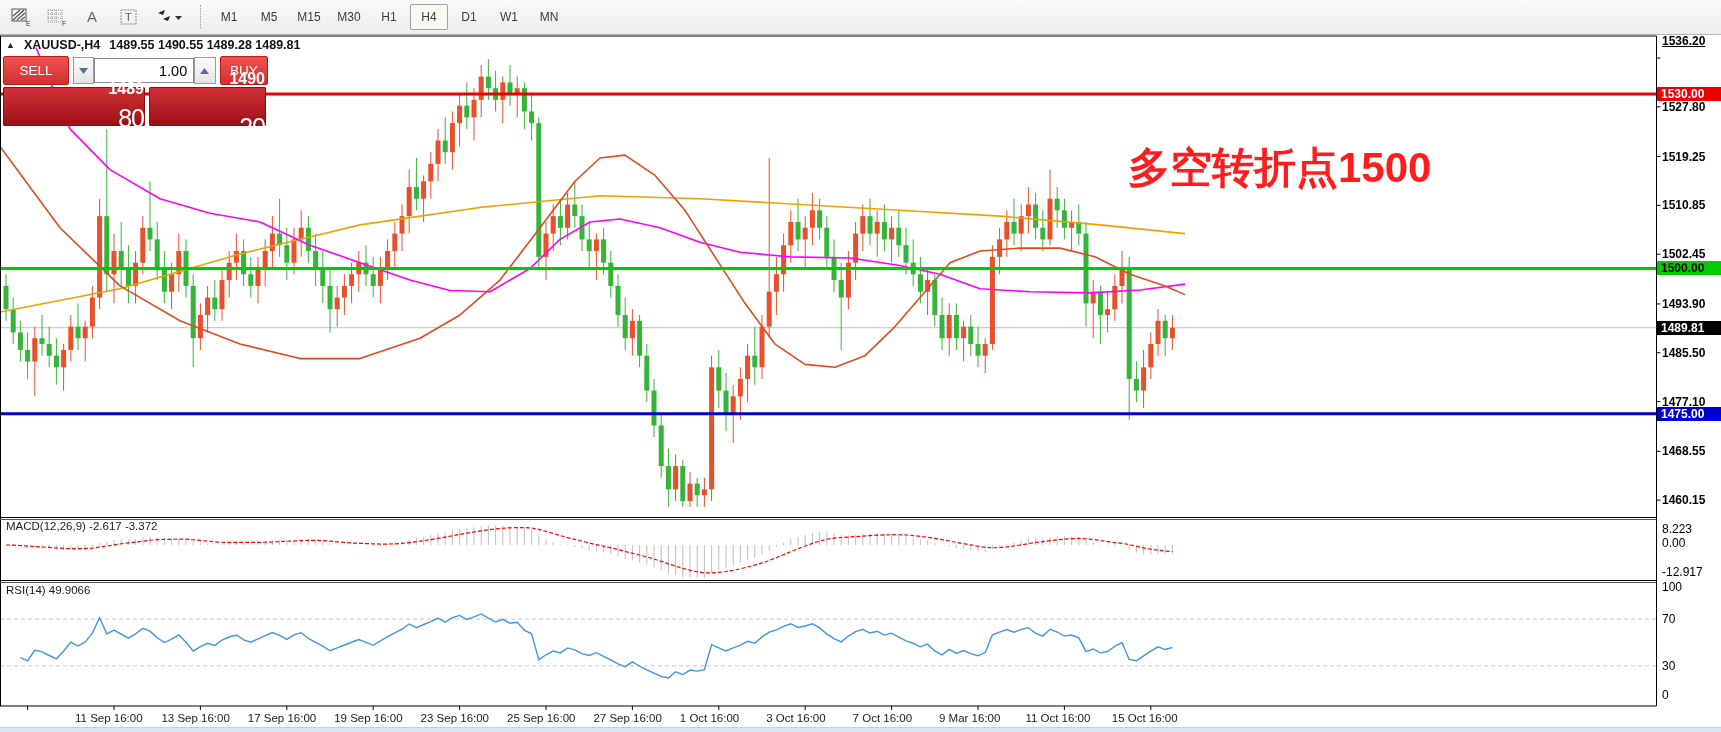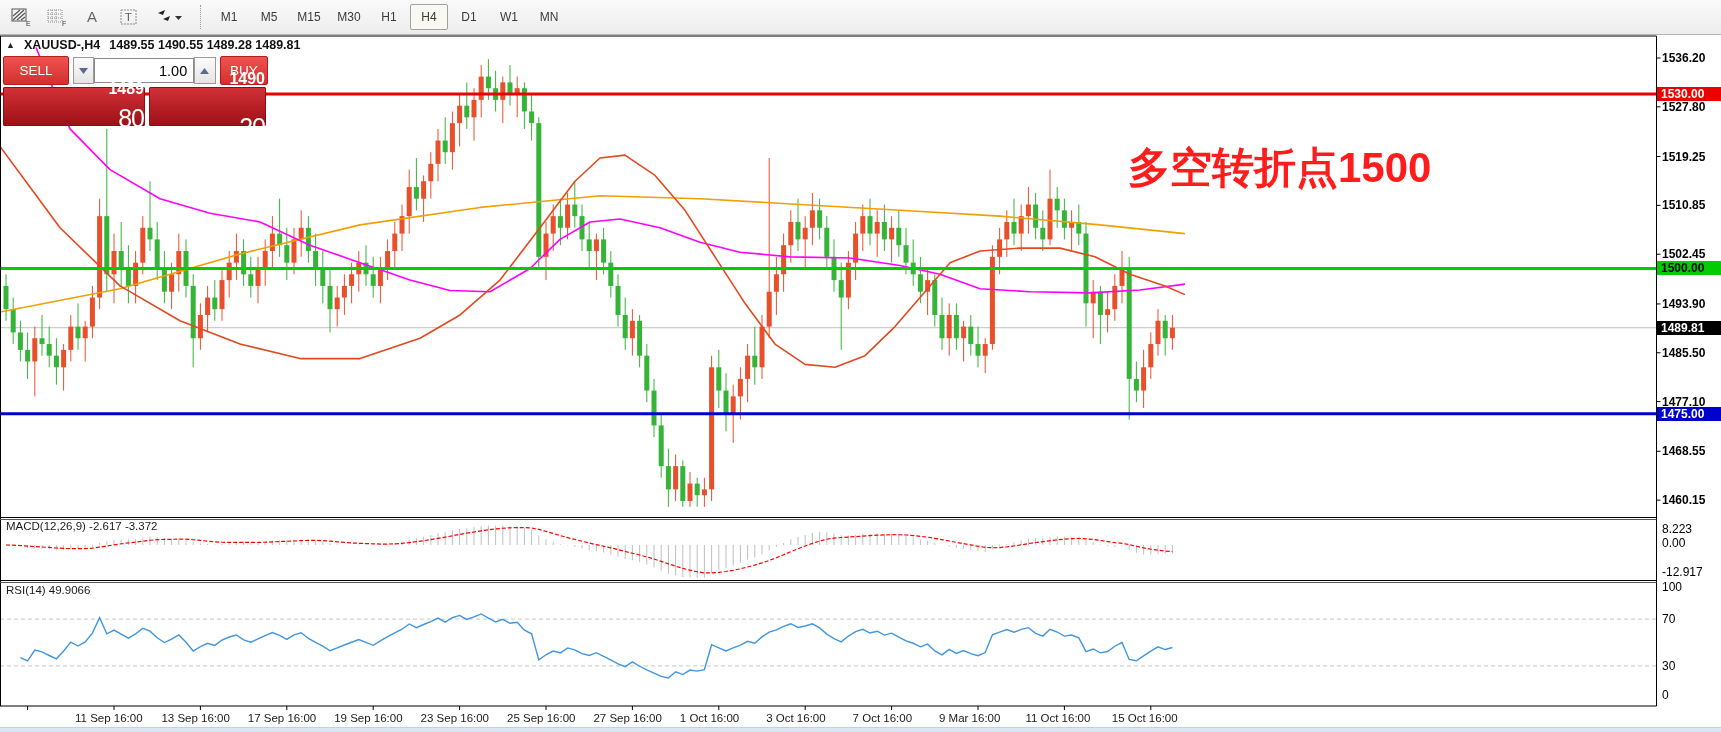--- a/index.html
+++ b/index.html
@@ -689,21 +689,21 @@
     <div class="indheader" style="top:485px;">
       <span>MACD(12,26,9)</span>
       <span>-2.617 -3.372</span>
     </div>
     <div class="indheader" style="top:549px;">
       <span>RSI(14)</span>
       <span>49.9066</span>
     </div>
 
     <div id="axislabels">
-        <div class="pricetick" style="top: 17px;">1536.20</div>
+        <div class="pricetick" style="top: 0; text-decoration: underline;">1536.20</div>
         <div class="pricetick" style="top: 65.8368px;">1527.80</div>
         <div class="pricetick" style="top: 115.546px;">1519.25</div>
         <div class="pricetick" style="top: 164.382px;">1510.85</div>
         <div class="pricetick" style="top: 213.219px;">1502.45</div>
         <div class="pricetick" style="top: 262.928px;">1493.90</div>
         <div class="pricetick" style="top: 311.765px;">1485.50</div>
         <div class="pricetick" style="top: 360.601px;">1477.10</div>
         <div class="pricetick" style="top: 410.31px;">1468.55</div>
         <div class="pricetick" style="top: 459.147px;">1460.15</div>
         <div class="pricebadge" style="top: 52.0462px; background: rgb(238, 0, 0); color: rgb(255, 255, 255);">1530.00</div>

